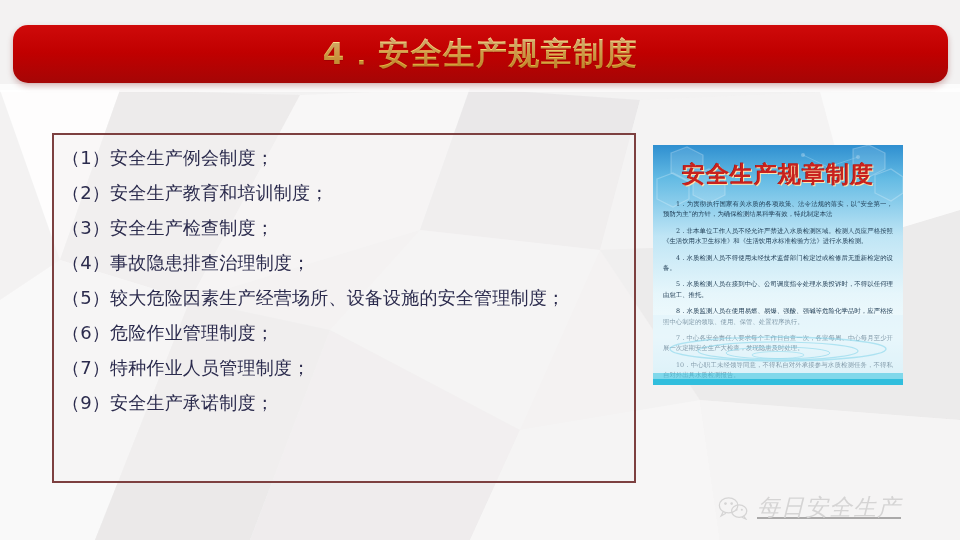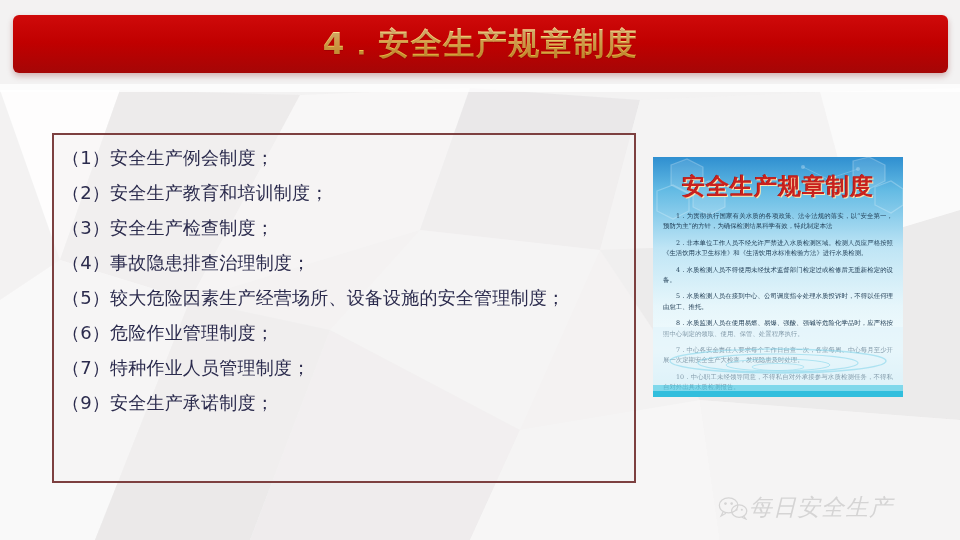--- a/index.html
+++ b/index.html
@@ -10,22 +10,22 @@
   #slide {
     position:relative; width:960px; height:540px;
     background:#f2f2f2;
     overflow:hidden;
   }
   
   #bg-texture { position:absolute; inset:0; width:960px; height:540px; }
 
   
   #title-banner {
-    position:absolute; left:13px; top:15px; width:935px; height:58px;
-    border-radius:6px;
+    position:absolute; left:13px; top:25px; width:935px; height:58px;
+    border-radius:15px;
     background:linear-gradient(180deg,#cf0a0a 0%,#c00000 48%,#a50606 100%);
     box-shadow:0 3px 6px rgba(120,0,0,.28);
     display:flex; align-items:center; justify-content:center;
   }
   #title-text {
     font-size:31px; font-weight:bold; letter-spacing:1.5px;
     color:#f6d96b;
     background:linear-gradient(180deg,#fdf0ae 0%,#f3cf63 45%,#d9a626 100%);
     -webkit-background-clip:text; background-clip:text;
     -webkit-text-fill-color:transparent;
@@ -43,21 +43,21 @@
     position:absolute; left:62px; top:140px; width:600px;
     list-style:none;
   }
   .rule-item {
     font-size:18px; line-height:35px; color:#2b2b4d;
     white-space:nowrap; letter-spacing:.2px;
   }
 
   
   #poster {
-    position:absolute; left:653px; top:157px; width:250px; height:240px;
+    position:absolute; left:653px; top:145px; width:250px; height:240px;
     overflow:hidden;
     background:linear-gradient(180deg,#2f8fd0 0%,#64bbe4 14%,#bfe5f5 38%,#e6f6fb 62%,#f2fbfd 80%,#d8f0f7 100%);
   }
   #poster-hex { position:absolute; left:0; top:0; width:250px; height:140px; opacity:.55; }
   #poster-ripple { position:absolute; left:0; bottom:0; width:250px; height:70px; }
   #poster-title {
     position:absolute; left:0; top:14px; width:250px;
     text-align:center;
     font-size:23px; font-weight:bold; letter-spacing:1px;
     color:#c9211e;
@@ -67,22 +67,23 @@
   #poster-body {
     position:absolute; left:10px; top:48px; width:230px;
     font-size:6.4px; line-height:10.4px; color:#1d3a52;
     text-align:justify; font-family:"DejaVu Serif","Liberation Serif",serif;
   }
   .poster-para { text-indent:13px; margin-bottom:0px;margin-top:6px; }
 
   
   #watermark {
     position:absolute; left:718px; top:492px;
-    display:flex; align-items:center; gap:1px;
+    display:flex; align-items:center; gap:9px;
     opacity:.30;
+    text-decoration:underline;
   }
   #wechat-icon { width:30px; height:24px; flex:0 0 auto; }
   #watermark-text {
     font-size:23px; color:#8d8d8d; font-style:italic;
     font-family:"DejaVu Serif","Liberation Serif",serif;
     letter-spacing:1px; white-space:nowrap;
   }
 </style>
 </head>
 <body>

